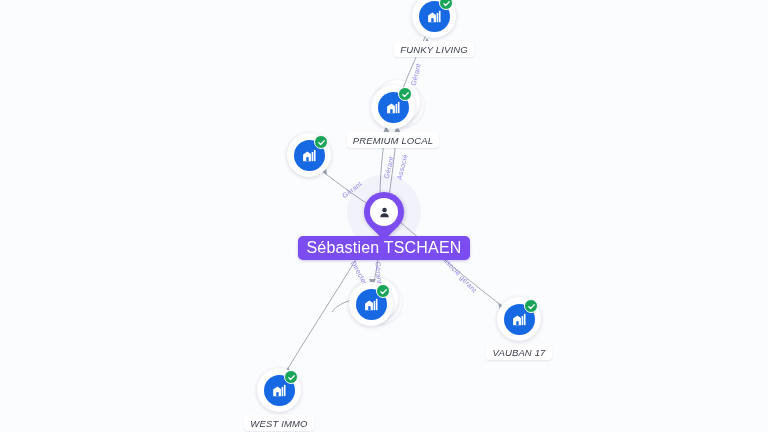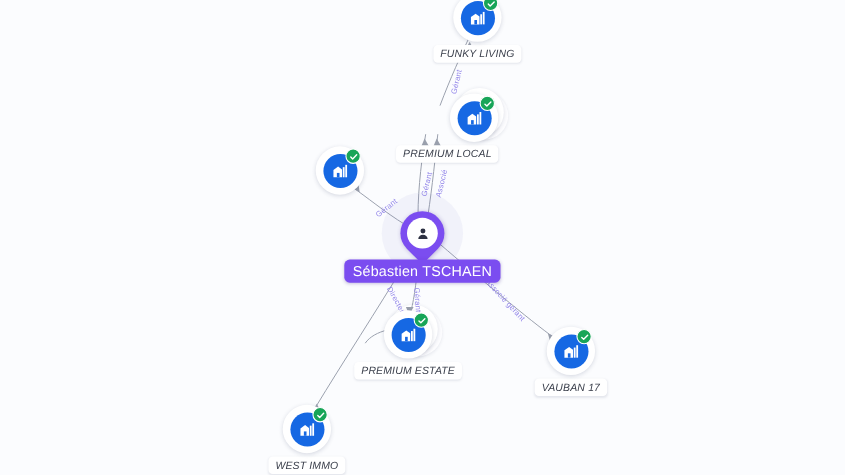--- a/index.html
+++ b/index.html
@@ -160,21 +160,21 @@
     background: #ffffff;
     display: flex;
     align-items: center;
     justify-content: center;
   }
   .person-chip {
     position: relative;
     margin-top: -4px;
     background: #7b4df0;
     color: #ffffff;
-    font-size: 13px;
+    font-size: 16px;
     padding: 3px 8px;
     border-radius: 5px;
     white-space: nowrap;
     box-shadow: 0 1px 3px rgba(60,30,140,0.25);
     letter-spacing: 0.2px;
   }
 </style>
 </head>
 <body>
 
@@ -224,21 +224,21 @@
             </svg>
           </div>
           <div class="verified-badge">
             <svg width="9" height="9" viewBox="0 0 24 24">
               <path d="M5 12.6l4.6 4.6L19.3 7.4" stroke="#ffffff" stroke-width="3.4" fill="none" stroke-linecap="round" stroke-linejoin="round"></path>
             </svg>
           </div>
         </div>
         <div class="node-label">FUNKY LIVING</div>
       </div>
-      <div class="node" style="left: 333px; top: 85px; width: 120px; align-items: flex-end;">
+      <div class="node" style="left: 333px; top: 85px; width: 120px;">
         <div class="company-disc stacked">
           <div class="company-circle">
             <svg width="17" height="17" viewBox="0 0 24 24">
               <path d="M3 20V10.6l6-4.3 5 3.6V20z" fill="#ffffff"></path>
               <rect x="15" y="7" width="2.3" height="13" fill="#ffffff"></rect>
               <rect x="18.2" y="4" width="2.3" height="16" fill="#ffffff"></rect>
               <rect x="7.4" y="14.4" width="3.4" height="5.6" fill="#1668e3"></rect>
             </svg>
           </div>
           <div class="verified-badge">
@@ -275,21 +275,20 @@
               <rect x="18.2" y="4" width="2.3" height="16" fill="#ffffff"></rect>
               <rect x="7.4" y="14.4" width="3.4" height="5.6" fill="#1668e3"></rect>
             </svg>
           </div>
           <div class="verified-badge">
             <svg width="9" height="9" viewBox="0 0 24 24">
               <path d="M5 12.6l4.6 4.6L19.3 7.4" stroke="#ffffff" stroke-width="3.4" fill="none" stroke-linecap="round" stroke-linejoin="round"></path>
             </svg>
           </div>
         </div>
-        <div class="node-label">PREMIUM ESTATE</div>
       </div>
       <div class="node" style="left: 459px; top: 297px; width: 120px;">
         <div class="company-disc">
           <div class="company-circle">
             <svg width="17" height="17" viewBox="0 0 24 24">
               <path d="M3 20V10.6l6-4.3 5 3.6V20z" fill="#ffffff"></path>
               <rect x="15" y="7" width="2.3" height="13" fill="#ffffff"></rect>
               <rect x="18.2" y="4" width="2.3" height="16" fill="#ffffff"></rect>
               <rect x="7.4" y="14.4" width="3.4" height="5.6" fill="#1668e3"></rect>
             </svg>

